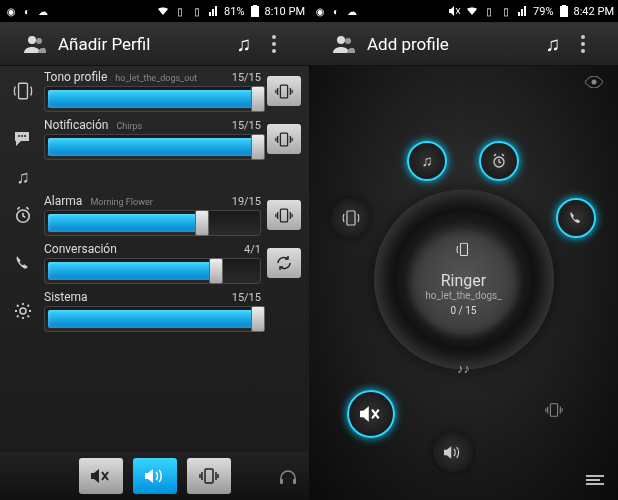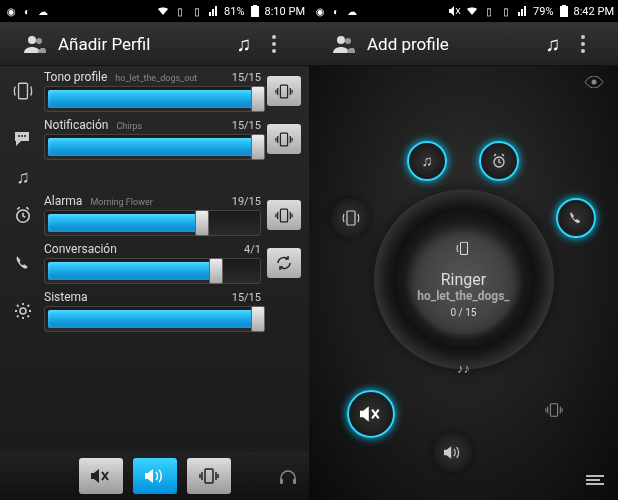--- a/index.html
+++ b/index.html
@@ -31,21 +31,21 @@
 .bb-btn { width: 44px; height: 36px; background: linear-gradient(180deg, #ddd, #999); border-radius: 3px; display: flex; align-items: center; justify-content: center; color: #222; font-size: 16px; }
 .bb-btn.active { background: linear-gradient(180deg, #3ad4ff, #0090dd); color: #fff; }
 .headphone { position: absolute; right: 12px; bottom: 14px; color: #888; font-size: 17px; }
 
 .content-right { position: relative; height: calc(100% - 66px); }
 .eye { position: absolute; right: 14px; top: 10px; color: #888; font-size: 16px; }
 .dial-wrap { position: absolute; left: 50%; top: 50%; transform: translate(-50%, -52%); width: 180px; height: 180px; }
 .dial-outer { width: 180px; height: 180px; border-radius: 50%; background: radial-gradient(circle, #444 0%, #222 40%, #111 55%, #2a2a2a 70%, #1a1a1a 100%); box-shadow: 0 0 20px rgba(0,0,0,.6), inset 0 0 20px rgba(255,255,255,.08); position: relative; }
 .dial-inner { position: absolute; left: 50%; top: 50%; transform: translate(-50%, -50%); width: 110px; height: 110px; border-radius: 50%; background: radial-gradient(circle, #555, #333); display: flex; flex-direction: column; align-items: center; justify-content: center; font-size: 10px; color: #ddd; box-shadow: inset 0 4px 12px rgba(0,0,0,.6), 0 2px 6px rgba(255,255,255,.1); }
 .dial-inner .lbl { font-size: 16px; margin-top: 15px; }
-.dial-inner .tone { font-size: 12px; color: #aaa; font-weight: bold; }
+.dial-inner .tone { font-size: 10px; color: #aaa; }
 .dial-inner .cnt { font-size: 10px; margin-top: 4px; }
 .orbit { position: absolute; width: 40px; height: 40px; border-radius: 50%; background: radial-gradient(circle, #333, #111); display: flex; align-items: center; justify-content: center; font-size: 15px; color: #ccc; box-shadow: 0 0 6px rgba(0,0,0,.5); }
 .orbit.glow { box-shadow: 0 0 8px #0cf; border: 2px solid #2dd8ff; }
 .orbit.lg { width: 48px; height: 48px; font-size: 18px; }
 .orbit.ringer { left: 22px; top: 132px; }
 .orbit.music { left: 98px; top: 75px; }
 .orbit.alarm { left: 170px; top: 75px; }
 .orbit.call { right: 22px; top: 132px; }
 .orbit.mute { left: 38px; bottom: 62px; }
 .orbit.sound { left: 124px; bottom: 28px; }

